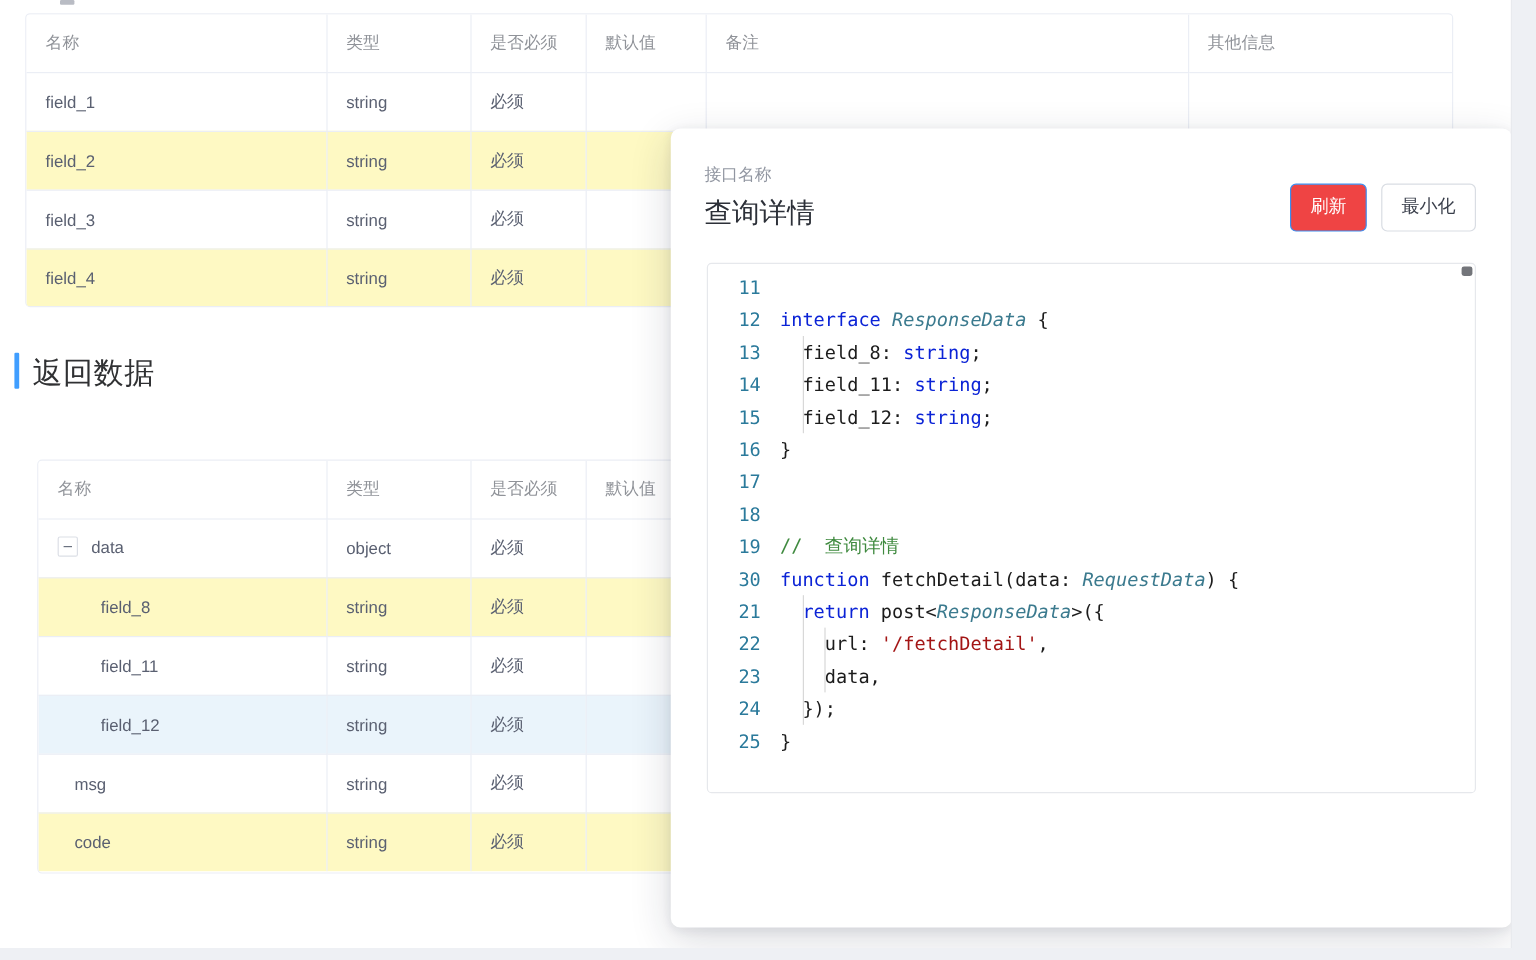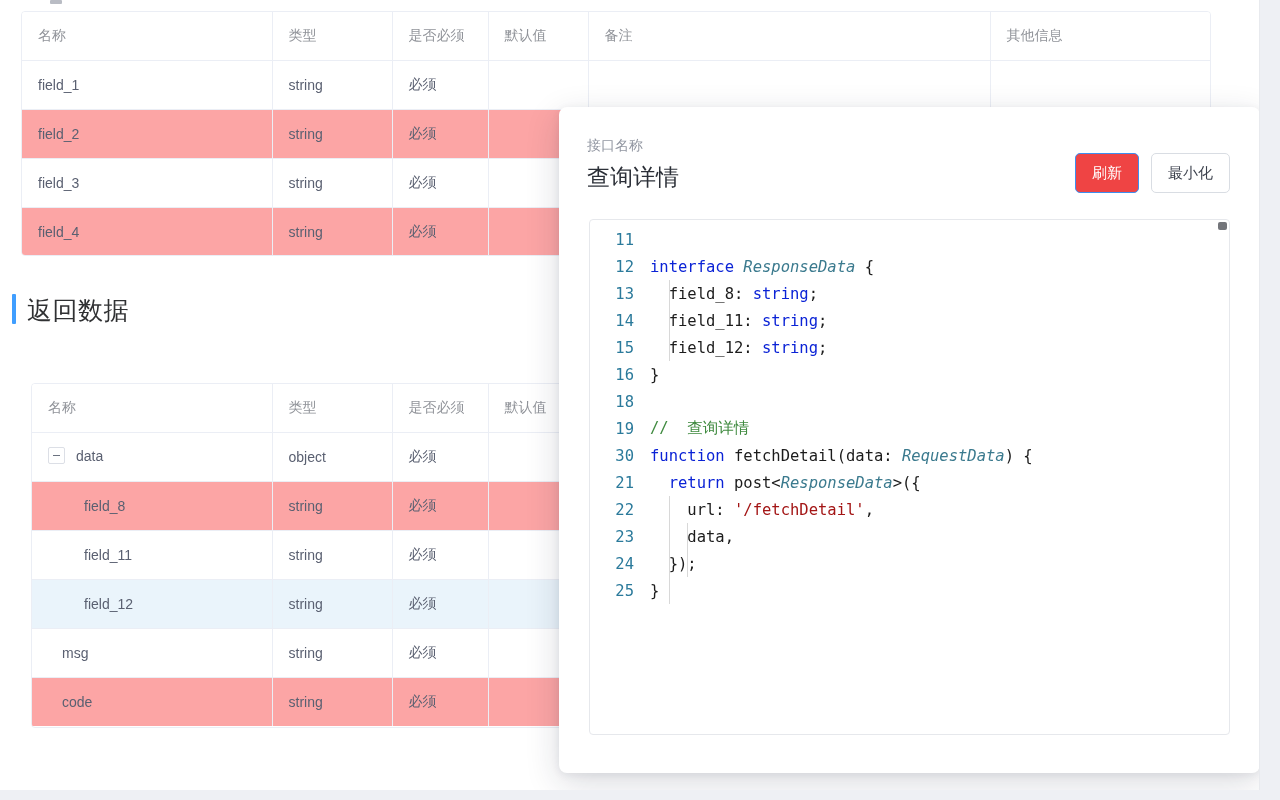--- a/index.html
+++ b/index.html
@@ -68,21 +68,21 @@
     padding: 0 0 0 16px;
     height: 49px;
     border-bottom: 1px solid #ebeef5;
     border-right: 1px solid #ebeef5;
     vertical-align: middle;
     white-space: nowrap;
     background: transparent;
   }
   table.api-table td:last-child { border-right: none; }
   table.api-table tr:last-child td { border-bottom: none; }
-  tr.striped td { background: #fca5a5; }
+  tr.striped td { background: #fef9c3; }
   tr.hovered td { background: #eaf4fb; }
 
   .cell-indent-1 { padding-left: 52px !important; }
   .cell-indent-0 { padding-left: 30px !important; }
 
   .tree-toggle {
     display: inline-flex;
     align-items: center; justify-content: center;
     width: 17px; height: 17px;
     border: 1px solid #dcdfe6;
@@ -171,21 +171,21 @@
     background: #ffffff;
     color: #3a3f4b;
     border-color: #d9dde3;
     min-width: 76px;
   }
 
   
   .code-panel {
     position: absolute;
     left: 30px; top: 112px;
-    width: 641px; height: 516px;
+    width: 641px; height: 442px;
     border: 1px solid #e6e8ec;
     border-radius: 4px;
     background: #ffffff;
     overflow: hidden;
   }
   .code-scroll {
     position: absolute;
     inset: 0;
     overflow: hidden;
   }
@@ -386,20 +386,21 @@
 
     <div class="code-panel">
       <div class="code-scroll">
         <div class="code-inner" id="code-inner">
             <div class="code-line"><span class="ln">11</span><span class="code-text"></span></div>
             <div class="code-line"><span class="ln">12</span><span class="code-text"><span class="tok-kw">interface</span> <span class="tok-type">ResponseData</span> {</span></div>
             <div class="code-line"><span class="ln">13</span><span class="code-text">  <span class="tok-plain">field_8</span>: <span class="tok-kw2">string</span>;</span></div>
             <div class="code-line"><span class="ln">14</span><span class="code-text">  <span class="tok-plain">field_11</span>: <span class="tok-kw2">string</span>;</span></div>
             <div class="code-line"><span class="ln">15</span><span class="code-text">  <span class="tok-plain">field_12</span>: <span class="tok-kw2">string</span>;</span></div>
             <div class="code-line"><span class="ln">16</span><span class="code-text">}</span></div>
+            <div class="code-line"><span class="ln">17</span><span class="code-text"></span></div>
             <div class="code-line"><span class="ln">18</span><span class="code-text"></span></div>
             <div class="code-line"><span class="ln">19</span><span class="code-text"><span class="tok-com">//  查询详情</span></span></div>
             <div class="code-line"><span class="ln">30</span><span class="code-text"><span class="tok-kw">function</span> <span class="tok-plain">fetchDetail</span>(<span class="tok-plain">data</span>: <span class="tok-type">RequestData</span>) {</span></div>
             <div class="code-line"><span class="ln">21</span><span class="code-text">  <span class="tok-kw">return</span> <span class="tok-plain">post</span>&lt;<span class="tok-type">ResponseData</span>&gt;({</span></div>
             <div class="code-line"><span class="ln">22</span><span class="code-text">    <span class="tok-plain">url</span>: <span class="tok-str">'/fetchDetail'</span>,</span></div>
             <div class="code-line"><span class="ln">23</span><span class="code-text">    <span class="tok-plain">data</span>,</span></div>
             <div class="code-line"><span class="ln">24</span><span class="code-text">  });</span></div>
             <div class="code-line"><span class="ln">25</span><span class="code-text">}</span></div>
             <div class="guide" style="left: 78.64px; top: 60px; height: 81px;"></div>
             <div class="guide" style="left: 78.64px; top: 276px; height: 108px;"></div>

